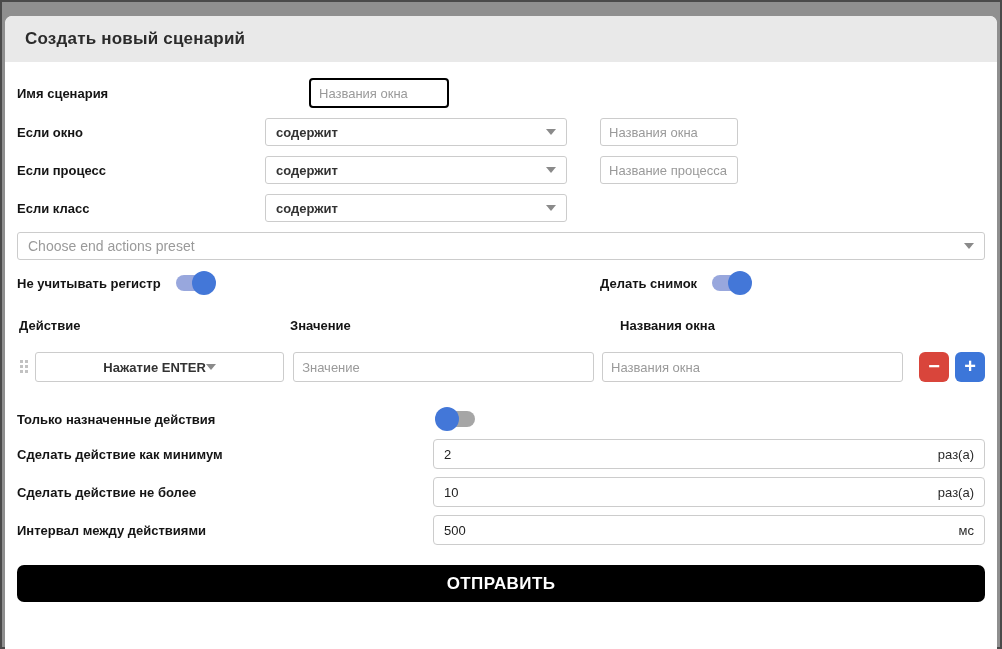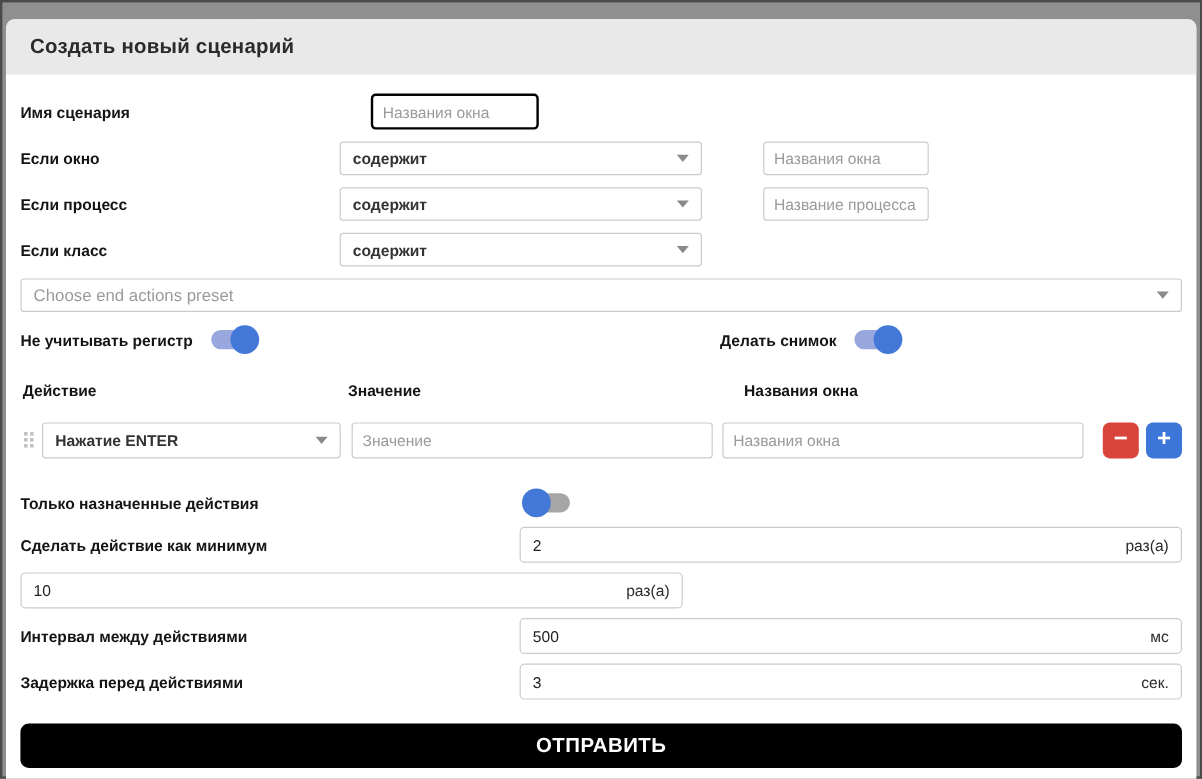--- a/index.html
+++ b/index.html
@@ -39,21 +39,21 @@
   .row-name { margin-top: 16px; height: 30px; gap: 44px; }
   .row-name .lbl { width: 248px; }
   .name-input {
     width: 140px; height: 30px;
     border: 2px solid #000; border-radius: 4px;
     font-family: inherit; font-size: 13px; color: #333;
     padding: 0 8px; outline: none;
   }
 
   
-  .row-cond { margin-top: 10px; height: 28px; gap: 18px; }
+  .row-cond { margin-top: 10px; height: 28px; }
   .row-cond .lbl { width: 248px; }
   .select {
     height: 28px; background: #fff;
     border: 1px solid #cccccc; border-radius: 3px;
     display: flex; align-items: center; justify-content: space-between;
     padding: 0 10px; cursor: pointer;
   }
   .select .sel-text { font-size: 13px; font-weight: 700; color: #333; }
   .chevron {
     width: 0; height: 0;
@@ -103,21 +103,21 @@
   .h-action { width: 273px; padding-left: 2px; }
   .h-value { width: 330px; }
   .row-action { margin-top: 19px; height: 30px; }
   .drag-handle {
     width: 14px; height: 14px; margin-right: 4px; flex: none;
     display: grid; grid-template-columns: 4px 4px; grid-auto-rows: 4px;
     gap: 1px; align-content: center; justify-content: center;
     cursor: grab;
   }
   .drag-handle i { background: #c2c2c2; width: 3px; height: 3px; }
-  .action-select { width: 250px; margin-right: 9px; height: 30px; }
+  .action-select { width: 250px; margin-right: 9px; height: 30px; justify-content: center; }
   .action-value-input, .action-window-input {
     width: 302px; height: 30px;
     border: 1px solid #cccccc; border-radius: 3px;
     font-family: inherit; font-size: 13px; color: #333;
     padding: 0 8px; outline: none;
   }
   .action-value-input { margin-right: 8px; }
   .sq-btn {
     width: 30px; height: 30px; border: none; border-radius: 6px;
     color: #fff; font-size: 20px; font-weight: 700; line-height: 26px;
@@ -265,41 +265,35 @@
 
       <div class="row row-num">
         <span class="lbl">Сделать действие как минимум</span>
         <div class="num-field">
           <input type="text" value="2" style="">
           <span class="num-unit">раз(а)</span>
         </div>
       </div>
 
       <div class="row row-num">
+        <span class="lbl">Сделать действие не более</span>
         <div class="num-field">
           <input type="text" value="10" style="">
           <span class="num-unit">раз(а)</span>
         </div>
       </div>
 
       <div class="row row-num">
         <span class="lbl">Интервал между действиями</span>
         <div class="num-field">
           <input type="text" value="500" style="">
           <span class="num-unit">мс</span>
         </div>
       </div>
 
-      <div class="row row-num">
-        <span class="lbl">Задержка перед действиями</span>
-        <div class="num-field">
-          <input type="text" value="3" style="">
-          <span class="num-unit">сек.</span>
-        </div>
-      </div>
 
       <div class="row row-submit">
         <button class="submit-btn">ОТПРАВИТЬ</button>
       </div>
 
     </div>
   </div>
 </div>
 
 </body></html>

